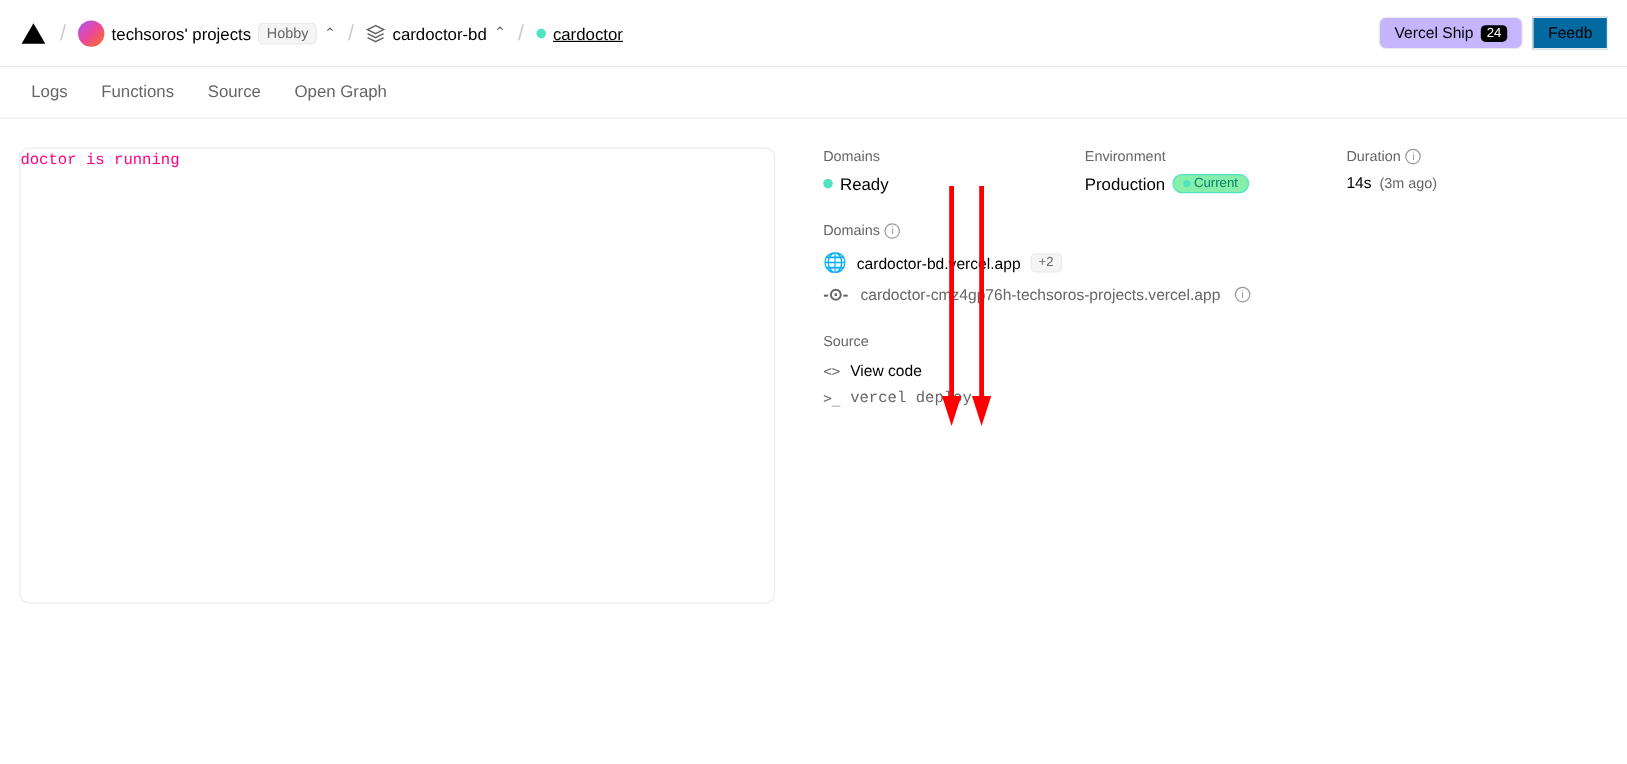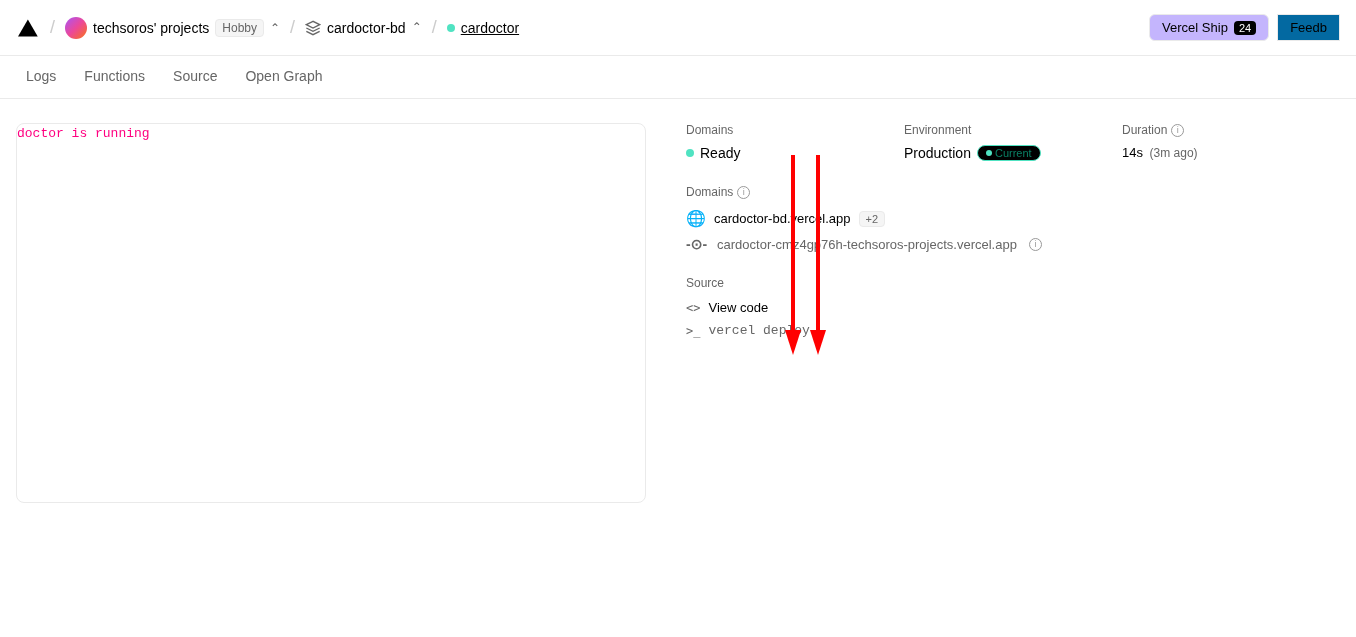--- a/index.html
+++ b/index.html
@@ -111,21 +111,21 @@
       display: flex; align-items: center; gap: 4px;
     }
     .info-value {
       font-size: 14px; font-weight: 500; color: #000;
       display: flex; align-items: center; gap: 6px;
     }
     .ready-dot {
       width: 8px; height: 8px; border-radius: 50%; background: #50e3c2;
     }
     .current-badge {
-      background: #000000; border: 1px solid #50e3c2;
+      background: #86efac; border: 1px solid #50e3c2;
       border-radius: 12px; padding: 1px 8px;
       font-size: 11px; color: #0a8065;
       display: flex; align-items: center; gap: 3px;
     }
     .current-badge-dot {
       width: 6px; height: 6px; border-radius: 50%; background: #50e3c2;
     }
     .duration-text { font-size: 13px; color: #000; }
 
     

